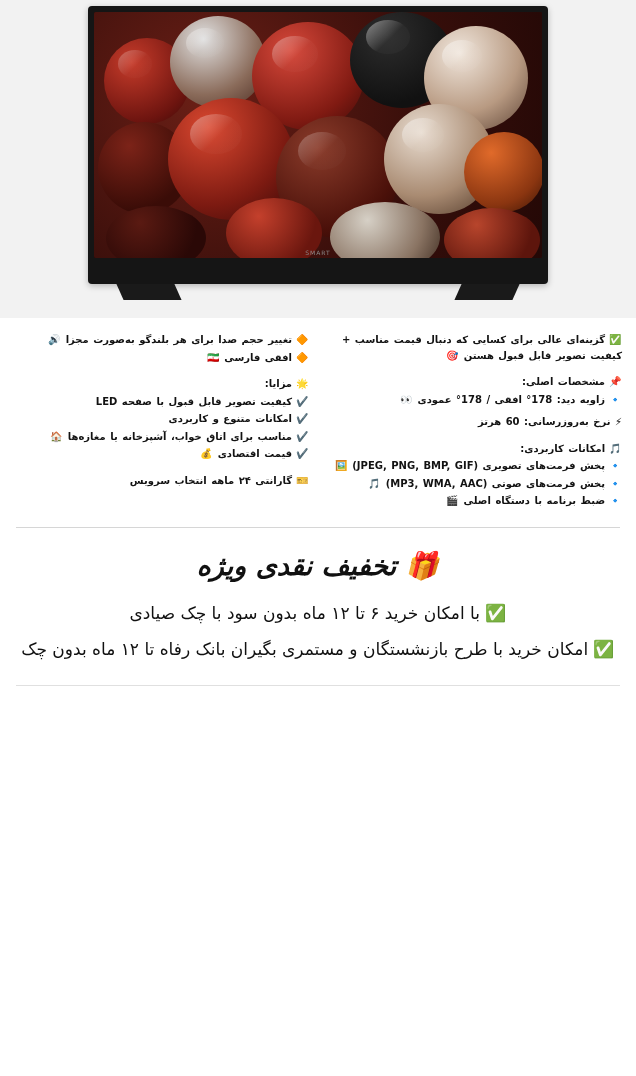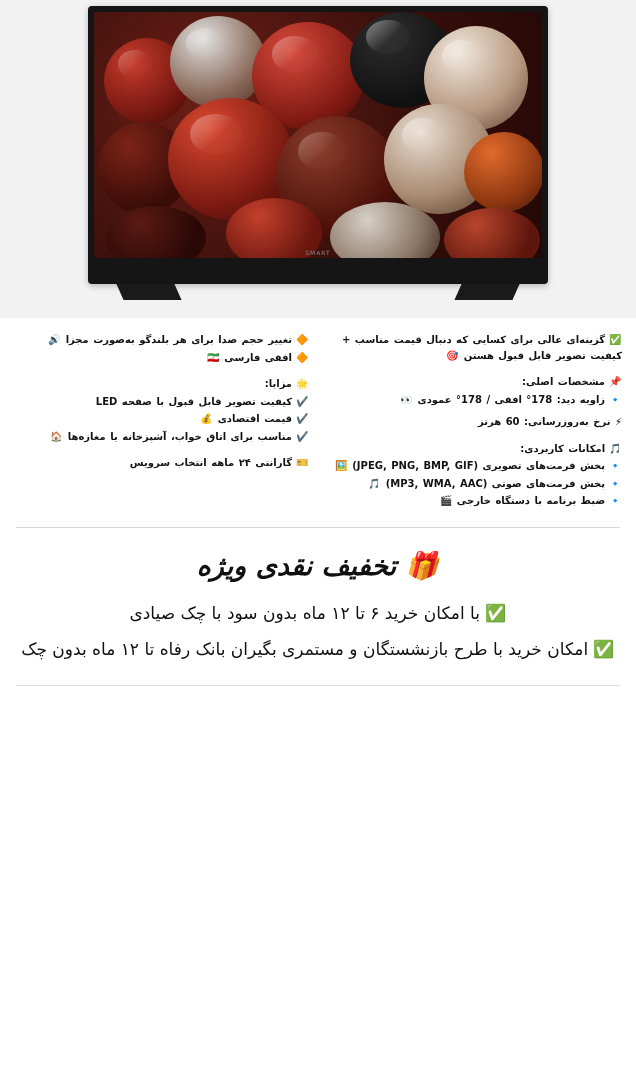--- a/index.html
+++ b/index.html
@@ -201,31 +201,32 @@
     <div class="line">✅ گزینه‌ای عالی برای کسایی که دنبال قیمت مناسب + کیفیت تصویر قابل قبول هستن 🎯</div>
     <div class="gap"></div>
     <div class="line">📌 مشخصات اصلی:</div>
     <div class="line sub">🔹 زاویه دید: 178° افقی / 178° عمودی 👀</div>
     <div class="gap-sm"></div>
     <div class="line sub">⚡ نرخ به‌روزرسانی: 60 هرتز</div>
     <div class="gap"></div>
     <div class="line">🎵 امکانات کاربردی:</div>
     <div class="line sub">🔹 پخش فرمت‌های تصویری (JPEG, PNG, BMP, GIF) 🖼️</div>
     <div class="line sub">🔹 پخش فرمت‌های صوتی (MP3, WMA, AAC) 🎵</div>
-    <div class="line sub">🔹 ضبط برنامه با دستگاه خارجی 🎬</div>
+    <div class="line sub">🔹 ضبط برنامه با دستگاه اصلی 🎬</div>
   </div>
 
   <div class="col left">
     <div class="line">🔶 تغییر حجم صدا برای هر بلندگو به‌صورت مجزا 🔊</div>
     <div class="line">🔶 افقی فارسی 🇮🇷</div>
     <div class="gap"></div>
     <div class="line">🌟 مزایا:</div>
     <div class="line">✔️ کیفیت تصویر قابل قبول با صفحه LED</div>
+    <div class="line">✔️ امکانات متنوع و کاربردی</div>
+    <div class="line">✔️ مناسب برای اتاق خواب، آشپزخانه یا مغازه‌ها 🏠</div>
     <div class="line">✔️ قیمت اقتصادی 💰</div>
-    <div class="line">✔️ مناسب برای اتاق خواب، آشپزخانه یا مغازه‌ها 🏠</div>
     <div class="gap"></div>
     <div class="line">🎫 گارانتی ۲۴ ماهه انتخاب سرویس</div>
   </div>
 </div>
 
 <hr class="divider">
 
 <div>
   <div class="promo-title">🎁 تخفیف نقدی ویژه</div>
   <div class="promo-line">✅ با امکان خرید ۶ تا ۱۲ ماه بدون سود با چک صیادی</div>

